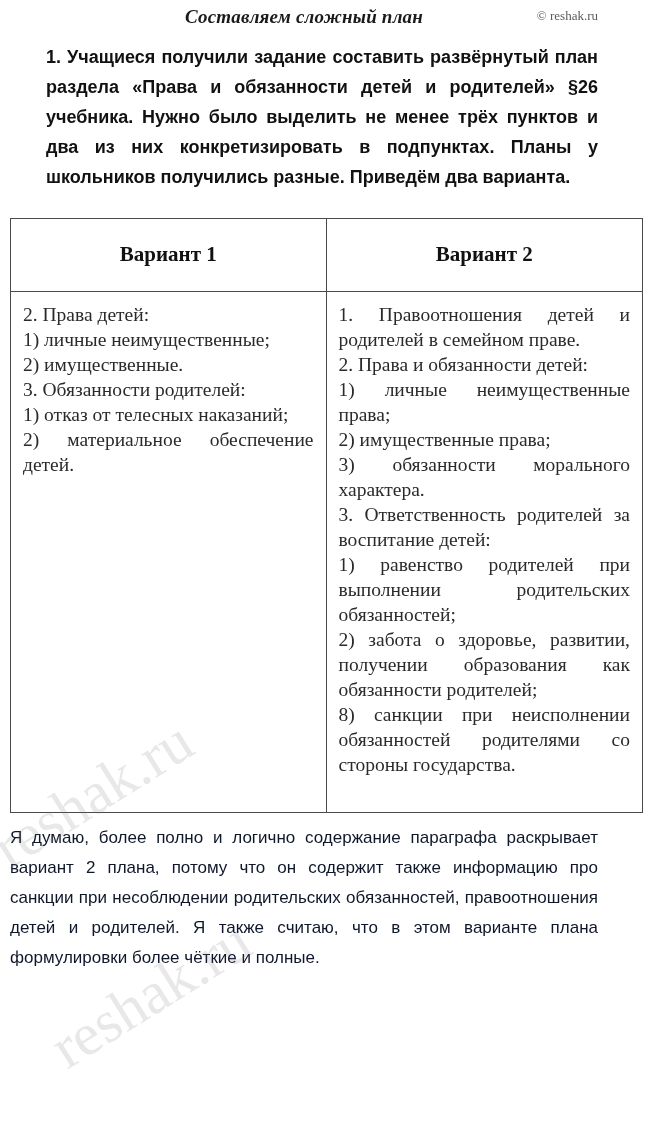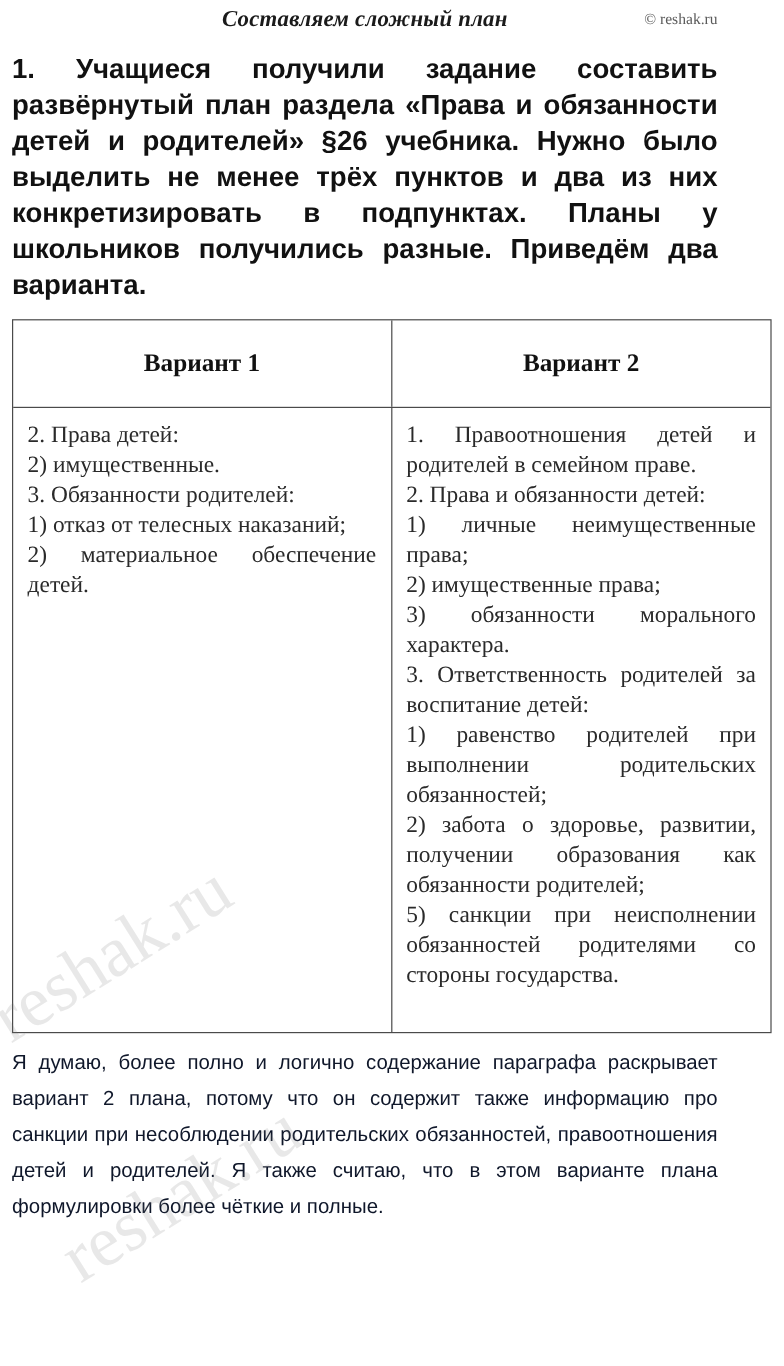--- a/index.html
+++ b/index.html
@@ -44,29 +44,30 @@
     top: 2px;
     font-family: "Liberation Serif", serif;
     font-size: 13px;
     color: #5a5a5a;
   }
   
   .intro {
     margin-top: 10px;
     font-family: "Liberation Sans", sans-serif;
     font-weight: bold;
-    font-size: 23px;
+    font-size: 18px;
     line-height: 30px;
     text-align: justify;
     text-justify: inter-word;
     color: #111;
+    margin-left: 36px;
   }
   
   .plan-table {
-    margin-top: 14px;
+    margin-top: 26px;
     border: 1px solid #4a4a4a;
     display: flex;
     flex-direction: column;
     width: 633px;
     box-sizing: border-box;
   }
   .table-head {
     display: flex;
     border-bottom: 1px solid #4a4a4a;
     height: 72px;
@@ -152,37 +153,38 @@
 
   <div class="plan-table">
     <div class="table-head">
       <div class="col left head-cell">Вариант 1</div>
       <div class="col head-cell">Вариант 2</div>
     </div>
     <div class="table-body">
       <div class="col left">
         <div class="cell-text">
           <div>2. Права детей:</div>
+          <div>1) личные неимущественные;</div>
           <div>2) имущественные.</div>
           <div>3. Обязанности родителей:</div>
           <div>1) отказ от телесных наказаний;</div>
           <div>2) материальное обеспечение детей.</div>
         </div>
       </div>
       <div class="col">
         <div class="cell-text">
           <div>1. Правоотношения детей и родителей в семейном праве.</div>
           <div>2. Права и обязанности детей:</div>
           <div>1) личные неимущественные права;</div>
           <div>2) имущественные права;</div>
           <div>3) обязанности морального характера.</div>
           <div>3. Ответственность родителей за воспитание детей:</div>
           <div>1) равенство родителей при выполнении родительских обязанностей;</div>
           <div>2) забота о здоровье, развитии, получении образования как обязанности родителей;</div>
-          <div>5) санкции при неисполнении обязанностей родителями со стороны государства.</div>
+          <div>8) санкции при неисполнении обязанностей родителями со стороны государства.</div>
         </div>
       </div>
     </div>
   </div>
 
 
   <div class="answer">Я думаю, более полно и логично содержание параграфа раскрывает вариант 2 плана, потому что он содержит также информацию про санкции при несоблюдении родительских обязанностей, правоотношения детей и родителей. Я также считаю, что в этом варианте плана формулировки более чёткие и полные.</div>
 
   <div class="wm wm-1">reshak.ru</div>
   <div class="wm wm-2">reshak.ru</div>

